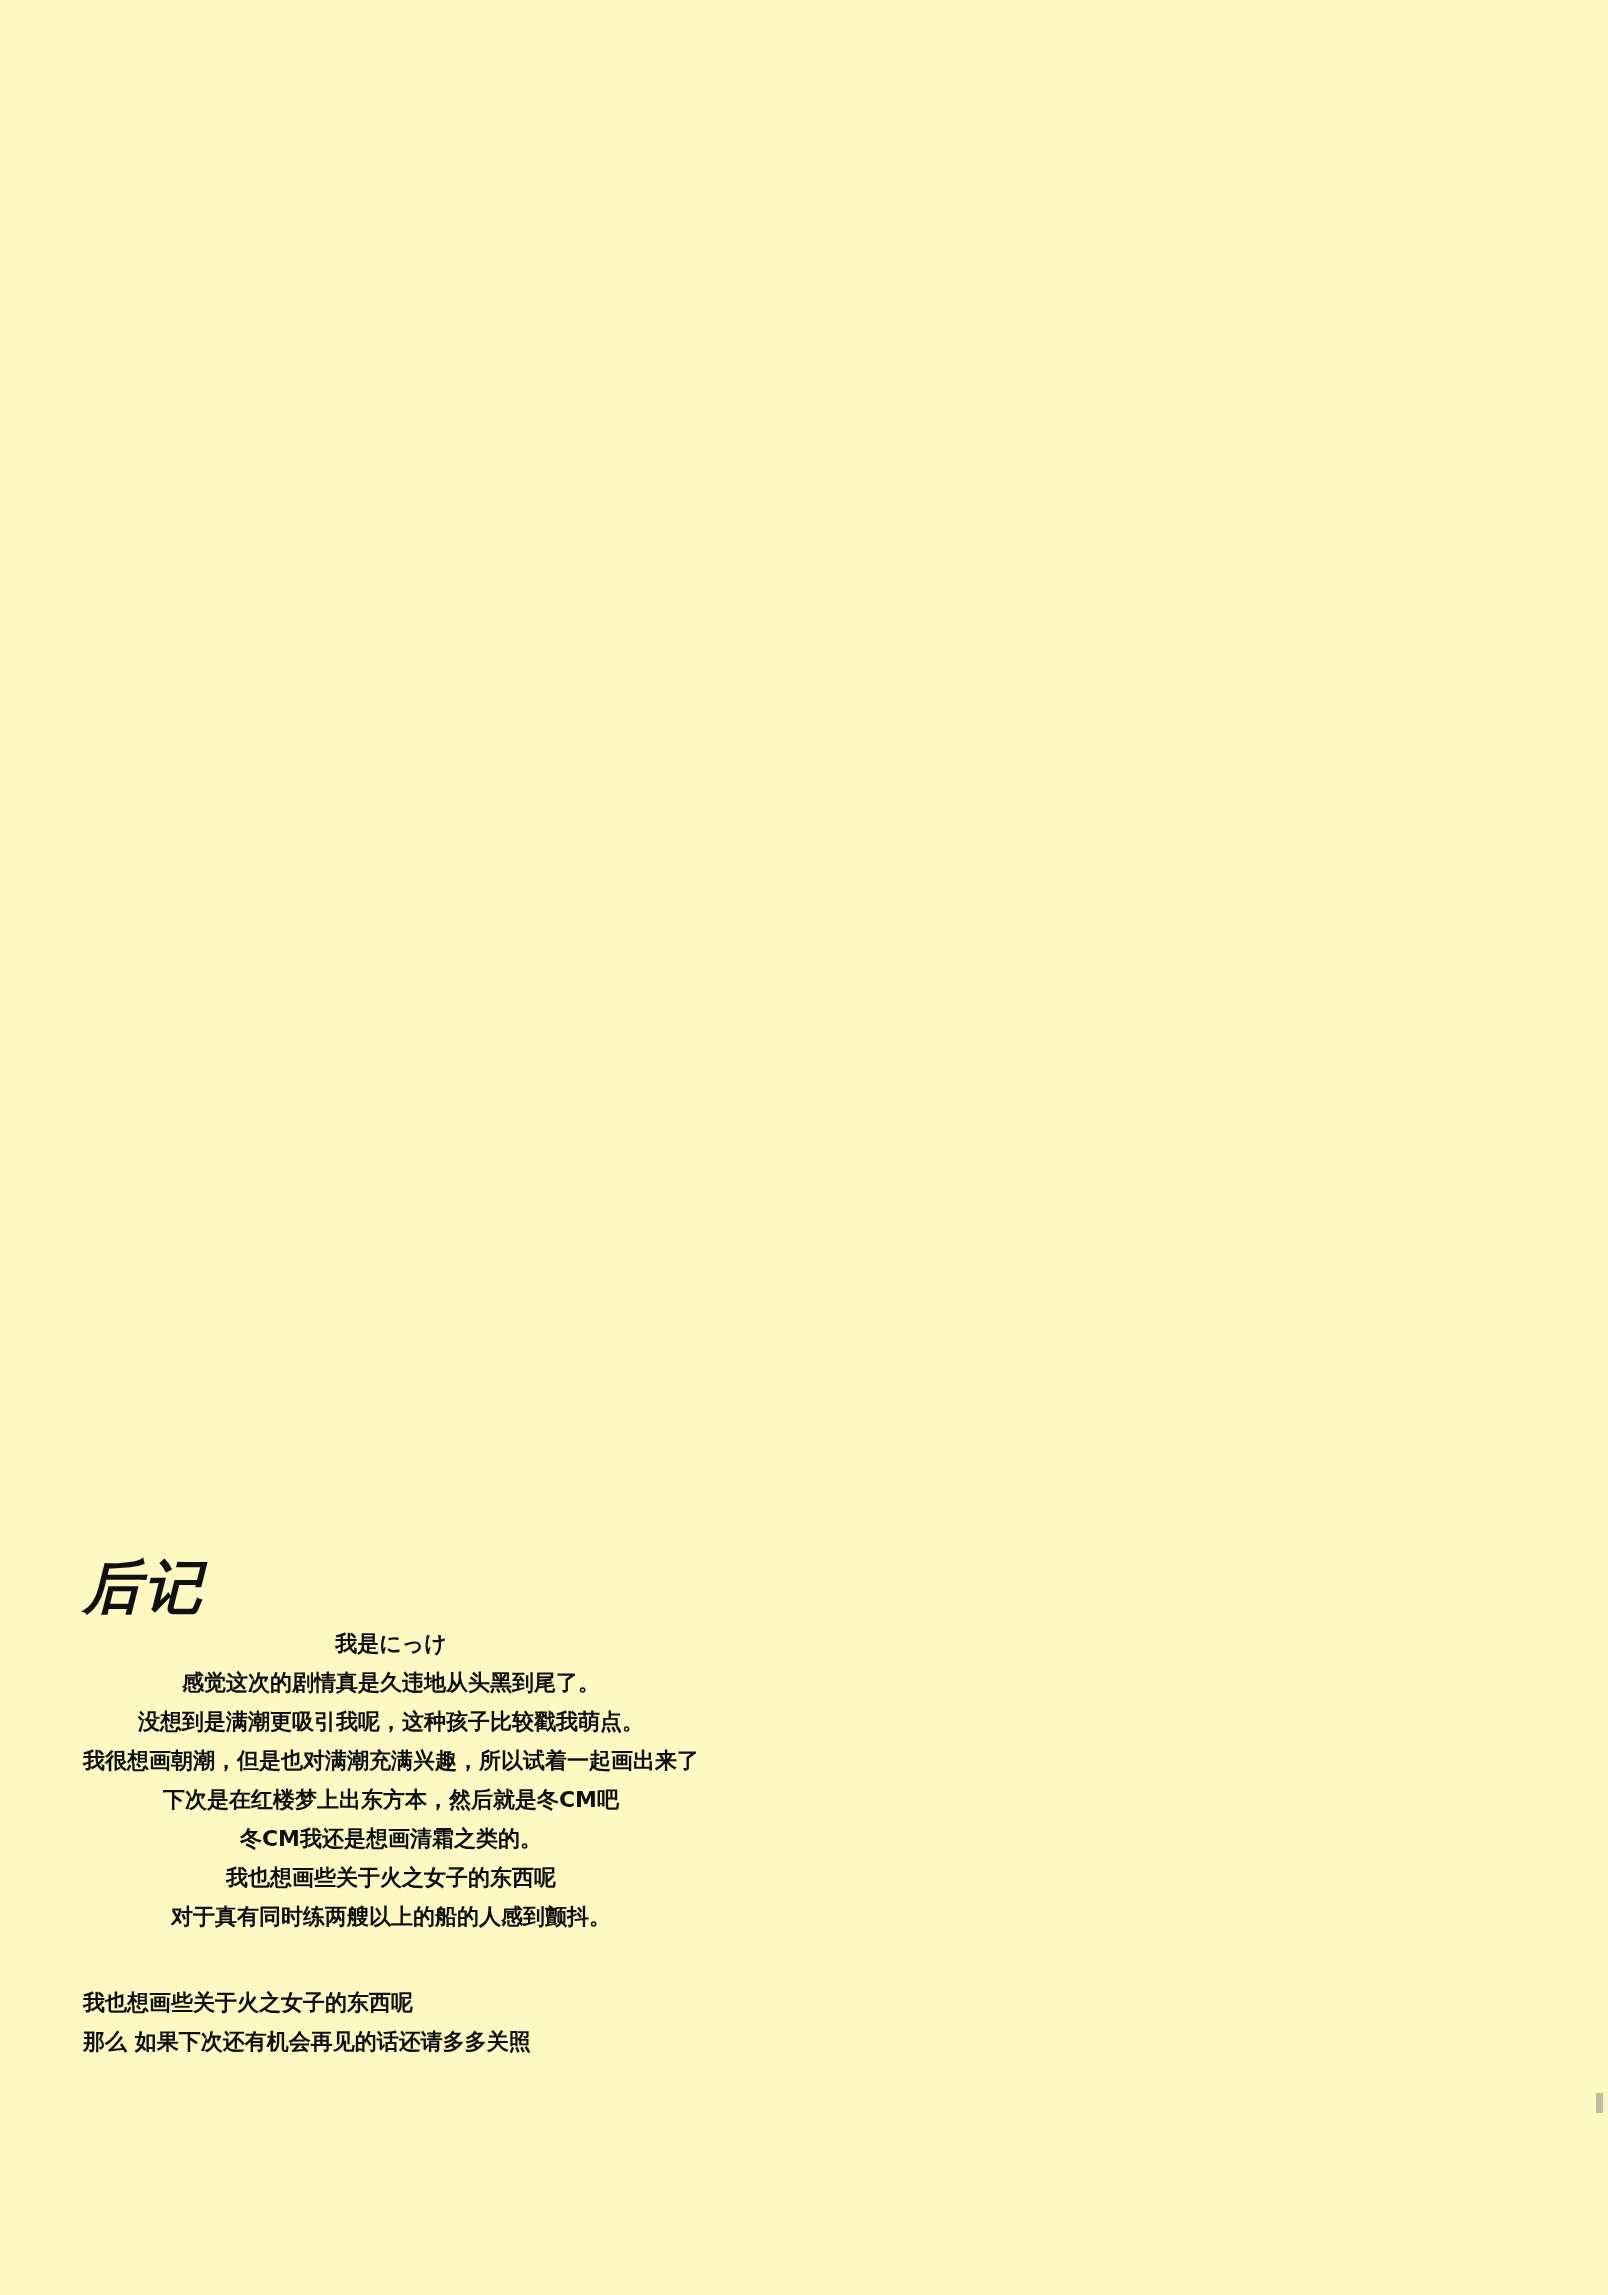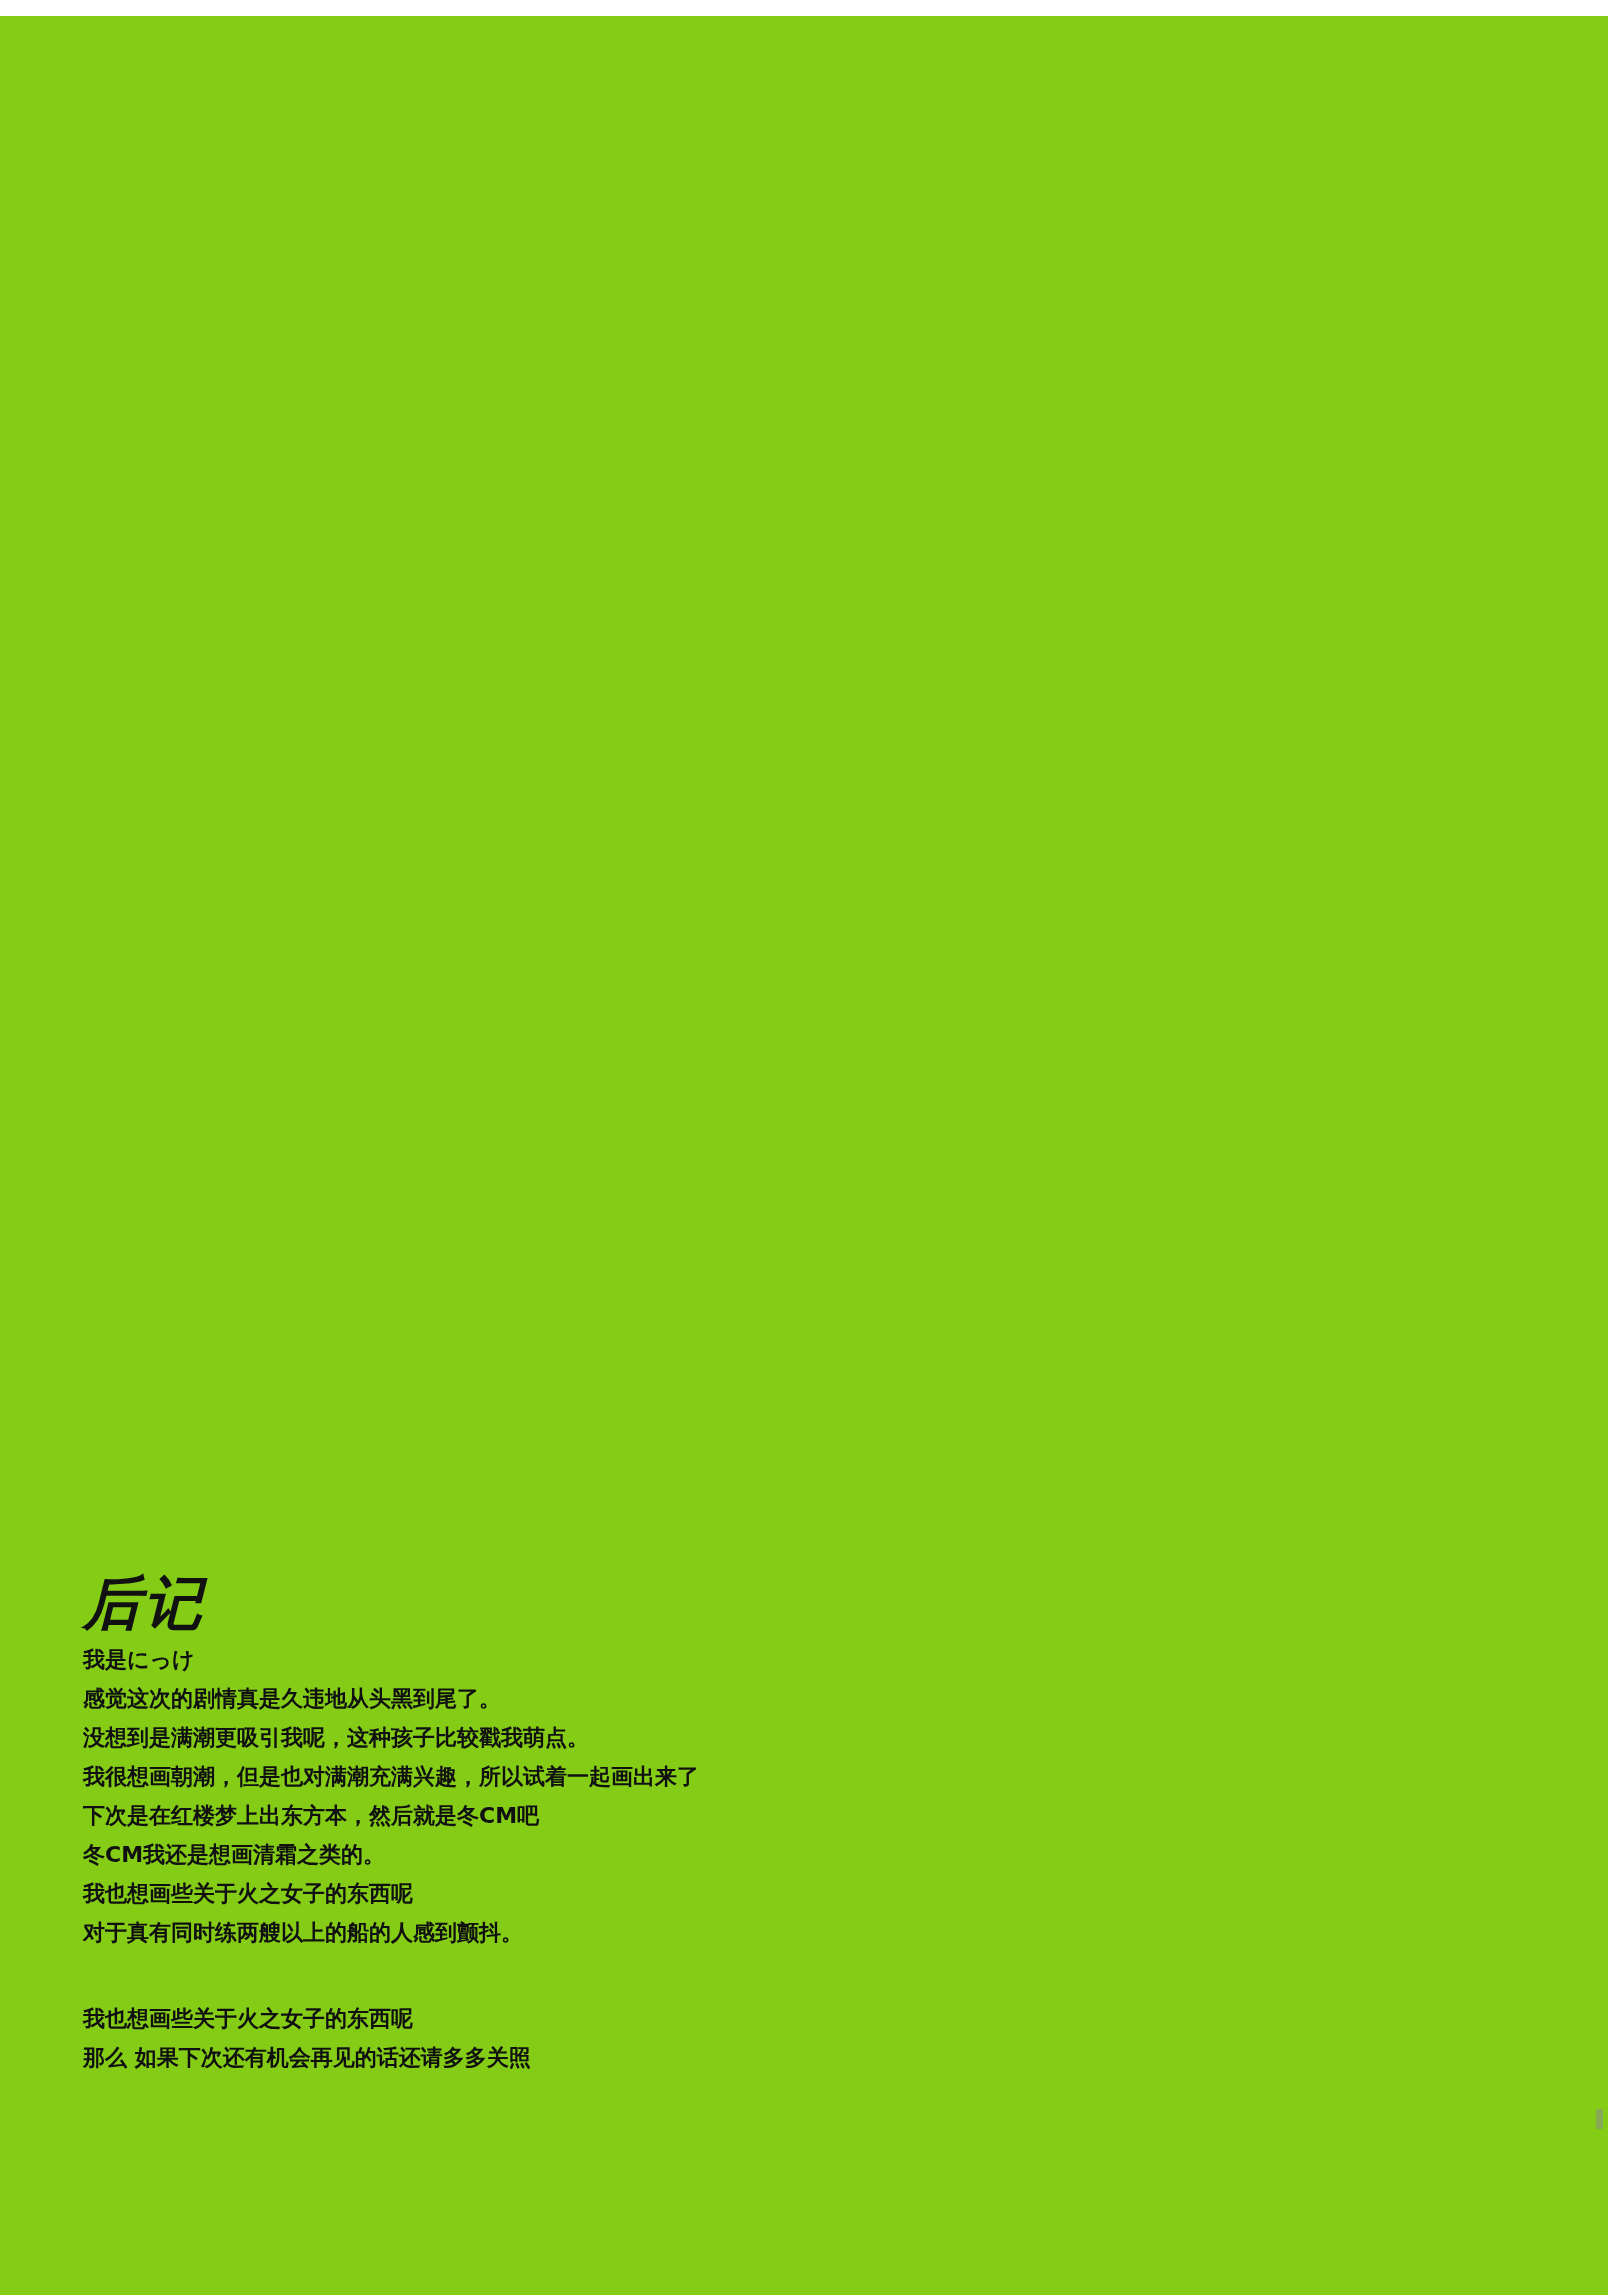--- a/index.html
+++ b/index.html
@@ -11,22 +11,21 @@
     width: 1608px;
     height: 2295px;
     position: relative;
     font-family: "Liberation Sans", sans-serif;
     color: #1a1a1a;
     overflow: hidden;
   }
   .page {
     position: absolute;
     inset: 0;
-    background: #84cc16;
-    margin-top: 16px;
+    background: #fef9c3;
   }
   
   .afterword-title {
     position: absolute;
     left: 83px;
     top: 1519px;
     font-family: "DejaVu Serif", serif;
     font-size: 58px;
     line-height: 1;
     font-weight: 700;
@@ -38,21 +37,21 @@
   .body-block {
     position: absolute;
     left: 83px;
     font-family: "DejaVu Sans", sans-serif;
     font-size: 22px;
     line-height: 39px;
     font-weight: 700;
     color: #101010;
     white-space: nowrap;
   }
-  #para-one { top: 1624px; }
+  #para-one { top: 1624px; text-align: center; }
   #para-two { top: 1983px; }
   .body-block p {
     margin: 0;
     padding: 0;
   }
   .edge-mark {
     position: absolute;
     right: 4.6px;
     top: 2093px;
     width: 7.7px;

